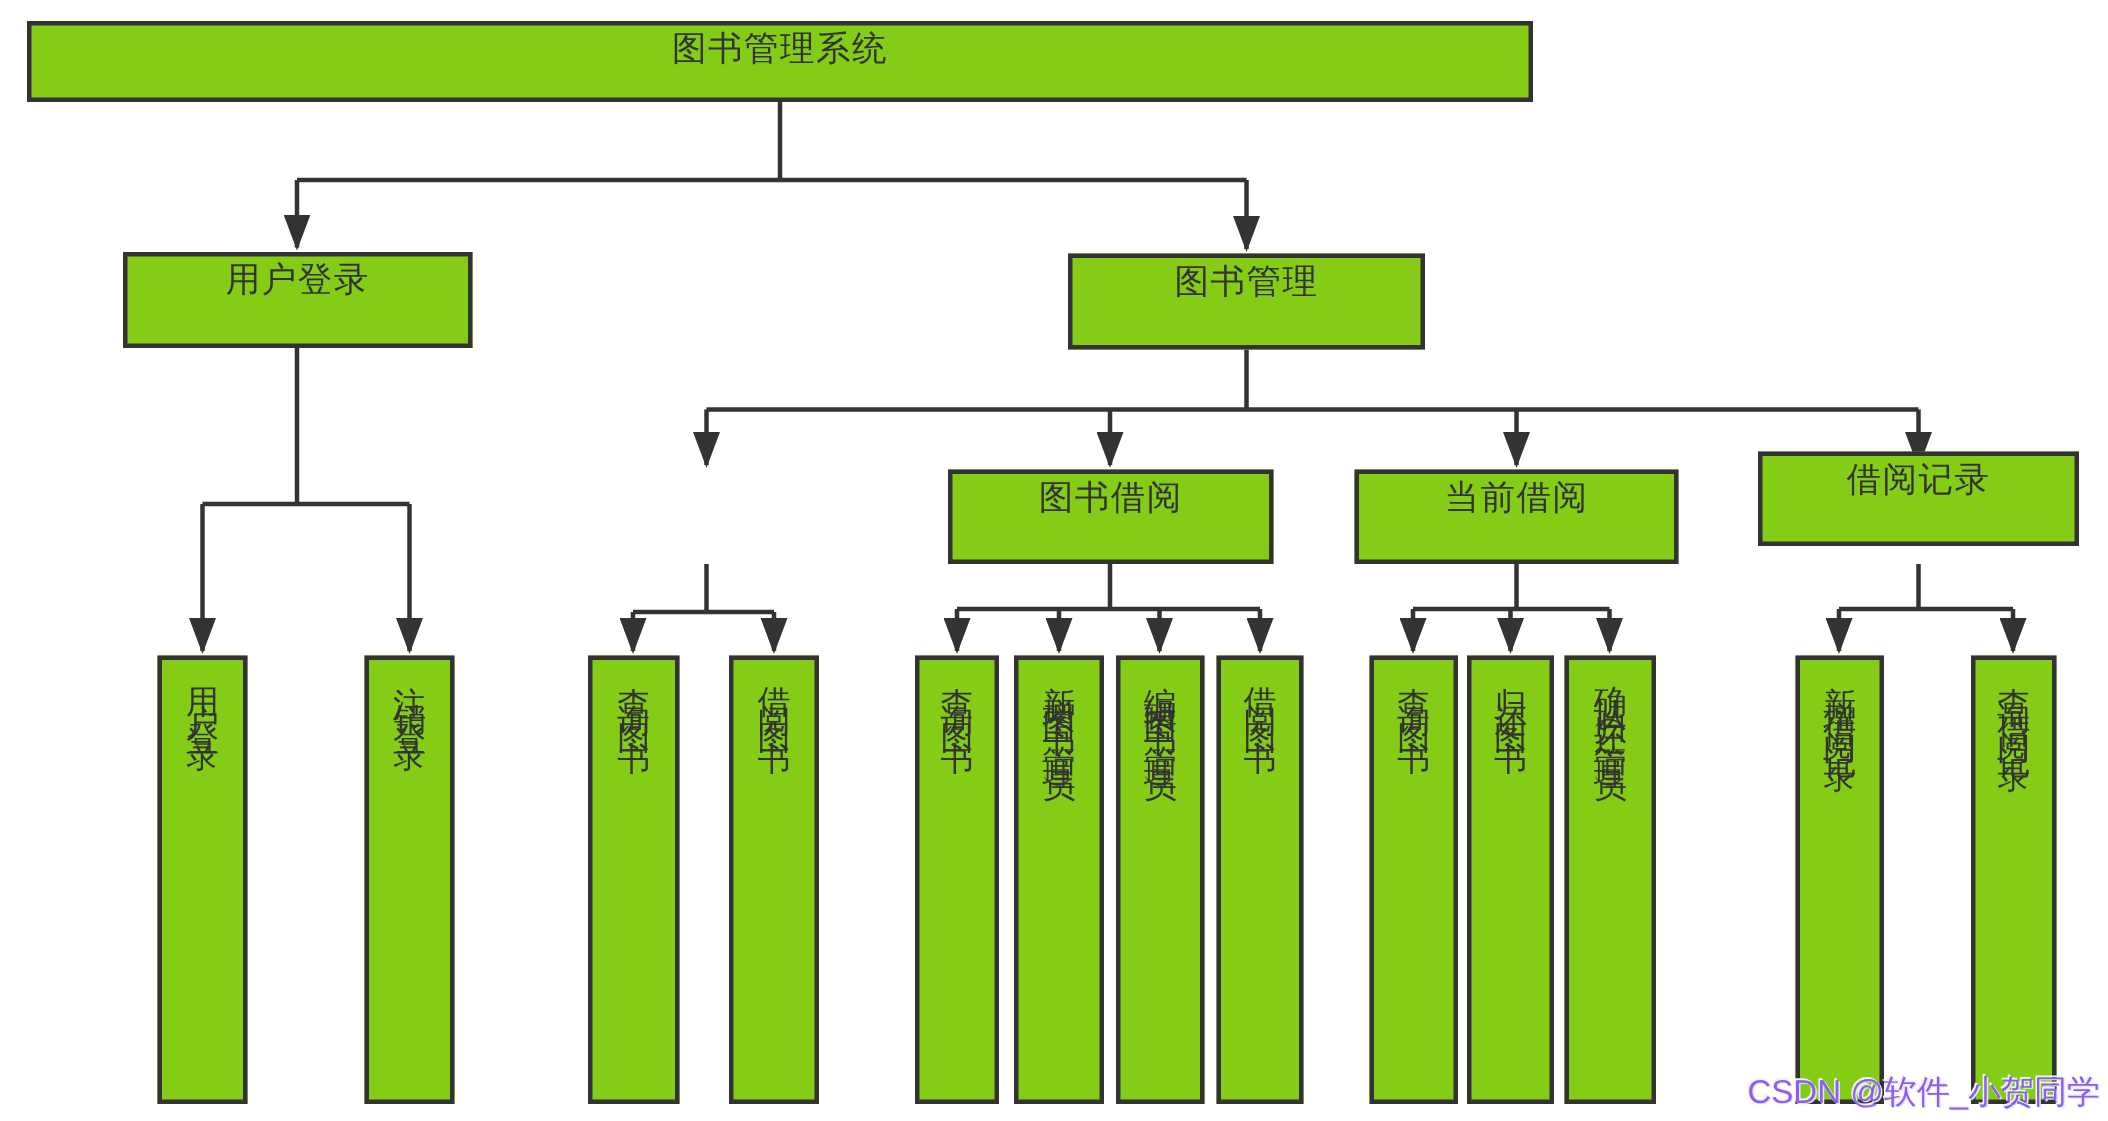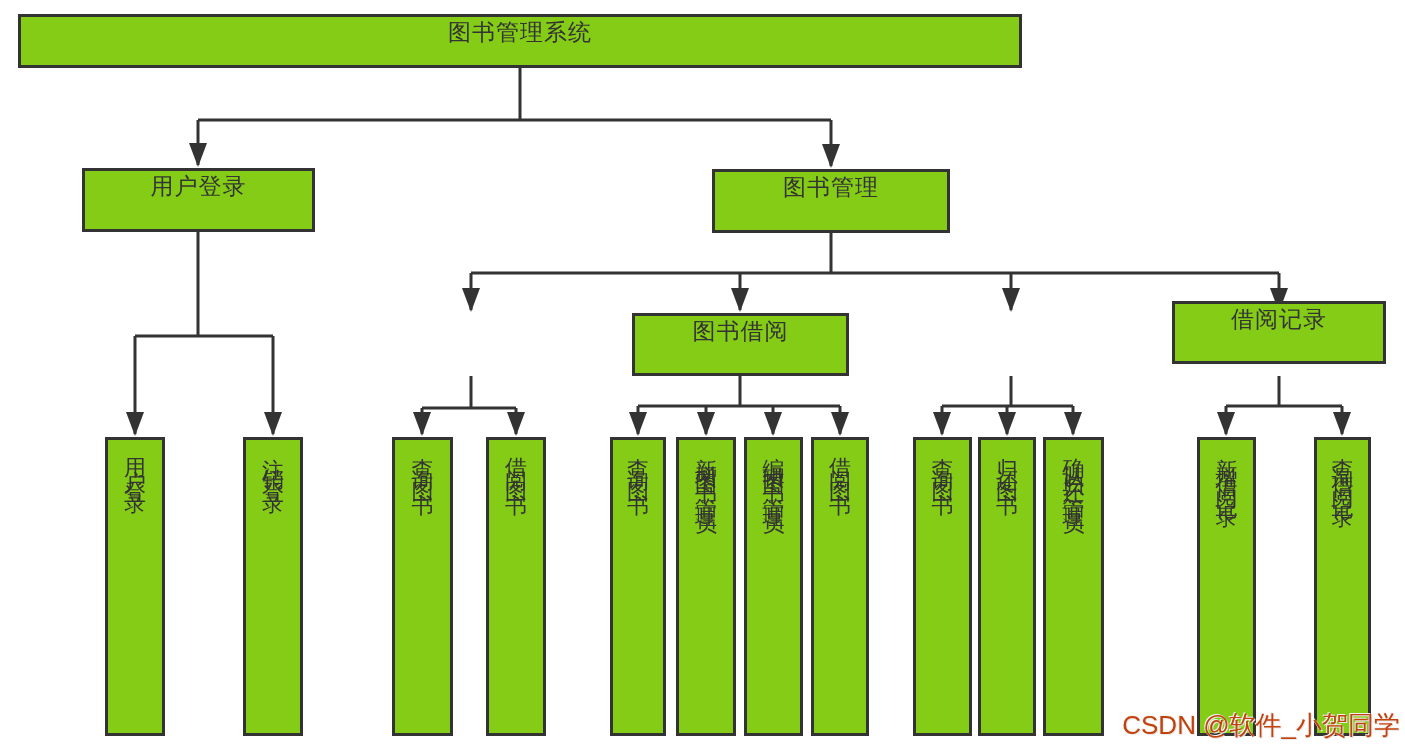--- a/index.html
+++ b/index.html
@@ -36,22 +36,22 @@
     letter-spacing:12px;
     white-space:nowrap;
   }
   .box.v span.six{letter-spacing:10px;}
   .box.v span.nine{letter-spacing:8px;}
   #watermark{
     position:absolute;
     right:5px;
     bottom:4px;
     z-index:5;
-    font-size:26px;
-    color:#c2410c;
+    font-size:22px;
+    color:#8b5cf6;
     text-shadow:-1px -1px 0 #f2f2f2, 1px 1px 0 #e8e8e8;
     white-space:nowrap;
   }
 </style>
 </head>
 <body>
 
 <div id="canvas">
 
   <svg id="wires" width="1405" height="747" viewBox="0 0 1405 747">
@@ -104,20 +104,23 @@
   <div class="box h" style="left:82px;top:168px;width:233px;height:64px">
     <span>用户登录</span>
   </div>
   <div class="box h" style="left:712px;top:169px;width:238px;height:64px">
     <span>图书管理</span>
   </div>
 
   <div class="box h" style="left:632px;top:313px;width:217px;height:63px">
     <span>图书借阅</span>
   </div>
+  <div class="box h" style="left:903px;top:313px;width:216px;height:63px">
+    <span>当前借阅</span>
+  </div>
   <div class="box h" style="left:1172px;top:301px;width:214px;height:63px">
     <span>借阅记录</span>
   </div>
 
   <div class="box v" style="left:105px;top:437px;width:60px;height:299px">
     <span>用户登录</span>
   </div>
   <div class="box v" style="left:243px;top:437px;width:60px;height:299px">
     <span>注销登录</span>
   </div>

